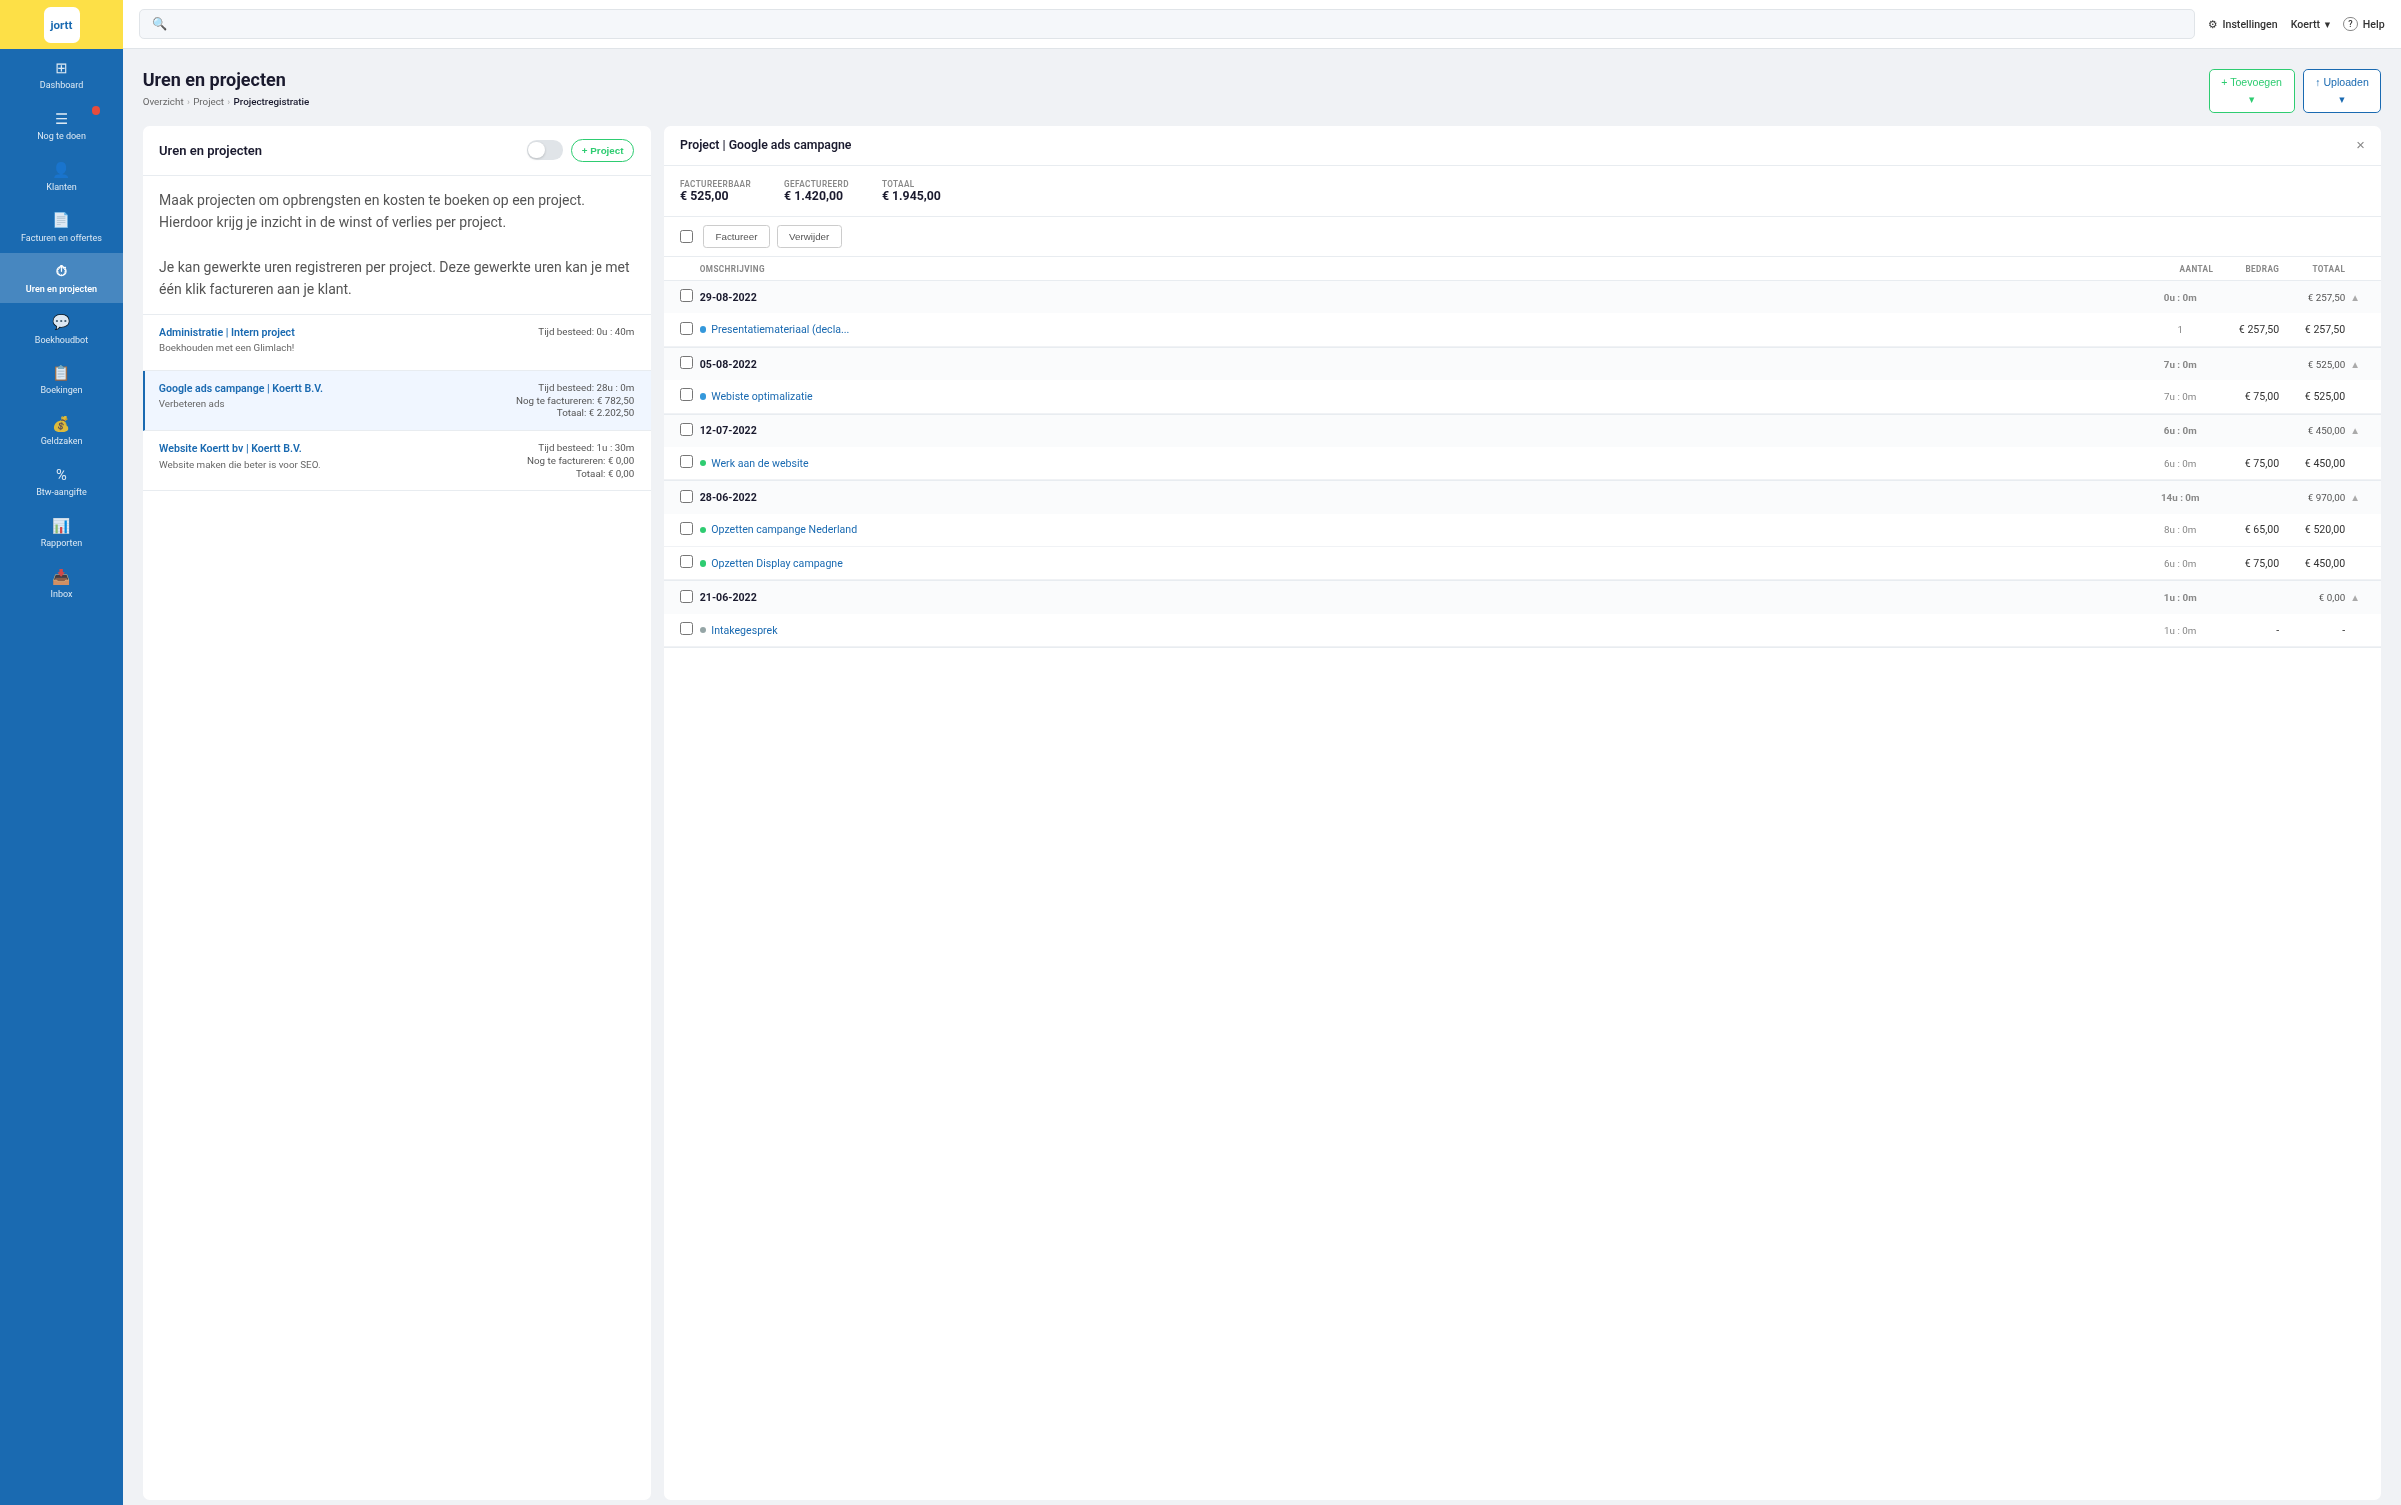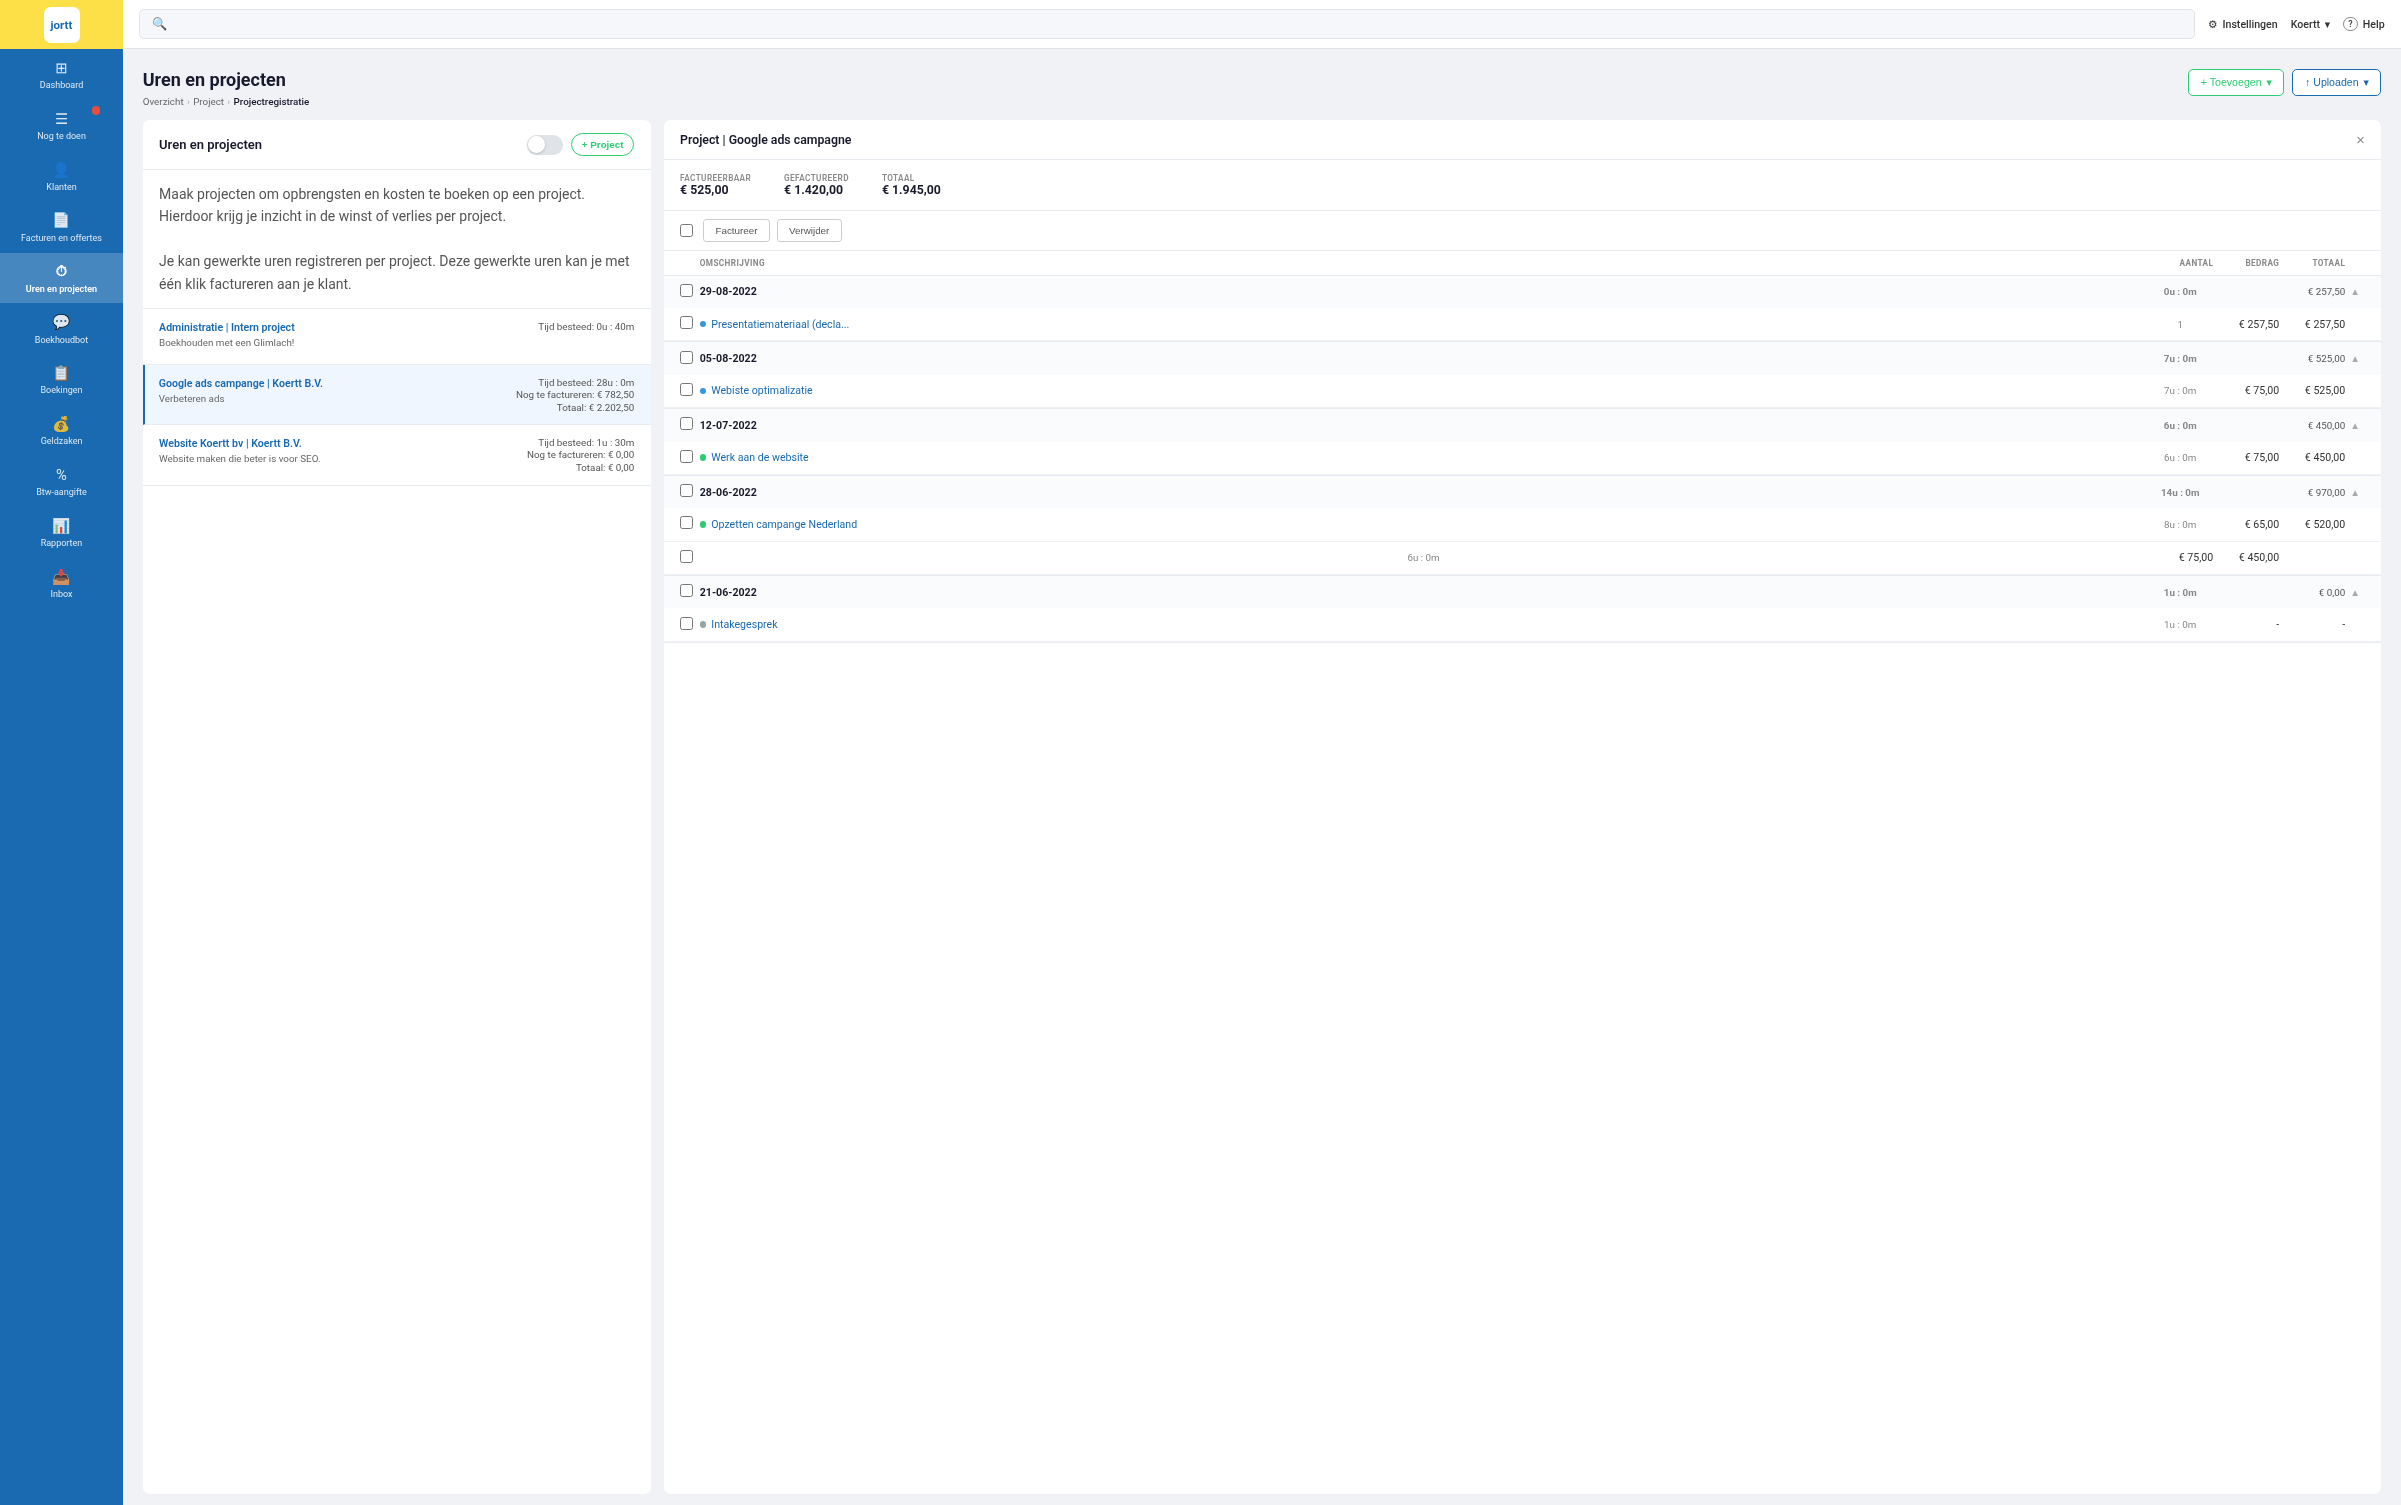--- a/index.html
+++ b/index.html
@@ -25,21 +25,21 @@
 
     
     .content { flex: 1; overflow: auto; padding: 19.7px; }
     .page-header { display: flex; align-items: flex-start; justify-content: space-between; margin-bottom: 13px; }
     .page-title-area h1 { font-size: 18px; font-weight: 700; color: #1a1a2e; margin-bottom: 6.6px; }
     .breadcrumb { display: flex; align-items: center; gap: 3.3px; font-size: 9.8px; color: #666; }
     .breadcrumb-item { color: #666; }
     .breadcrumb-item.active { color: #1a1a2e; font-weight: 500; }
     .breadcrumb-sep { color: #aaa; }
     .header-actions { display: flex; gap: 8.2px; }
-    .btn-action { display: flex; align-items: center; gap: 4.9px; padding: 6.6px 11.5px; border-radius: 4.9px; font-size: 10.6px; cursor: pointer; font-weight: 500; }
+    .btn-action { display: flex; align-items: center; gap: 4.9px; padding: 6.6px 11.5px; border-radius: 4.9px; font-size: 10.6px; cursor: pointer; font-weight: 500; flex-direction: column; }
     .btn-add { background: white; border: 1.2px solid #2ecc71; color: #2ecc71; }
     .btn-upload { background: white; border: 1.2px solid #1a6ab1; color: #1a6ab1; }
 
     
     .panels { display: flex; gap: 13px; height: calc(100vh - 131px); }
 
     
     .left-panel { width: 508px; background: white; border-radius: 6.6px; overflow: auto; flex-shrink: 0; }
     .left-panel-header { padding: 13px 16.4px; display: flex; align-items: center; justify-content: space-between; border-bottom: 0.8px solid #e8ecf0; }
     .left-panel-title { font-size: 13px; font-weight: 600; color: #1a1a2e; }
@@ -363,20 +363,24 @@
           <span class="dot dot-green"></span>
           <span>Opzetten campange Nederland</span>
         </div>
         <div class="col-right hours-col">8u : 0m</div>
         <div class="col-right">€ 65,00</div>
         <div class="col-right">€ 520,00</div>
         <div></div>
       </div>
               <div class="entry-row">
         <div><input type="checkbox" style="cursor: pointer;"></div>
+        <div class="entry-name">
+          <span class="dot dot-green"></span>
+          <span>Opzetten Display campagne</span>
+        </div>
         <div class="col-right hours-col">6u : 0m</div>
         <div class="col-right">€ 75,00</div>
         <div class="col-right">€ 450,00</div>
         <div></div>
       </div>
             </div>
             <div class="date-group">
               <div class="date-row">
       <div><input type="checkbox" style="cursor: pointer;"></div>
       <div style="font-weight:700">21-06-2022</div>

